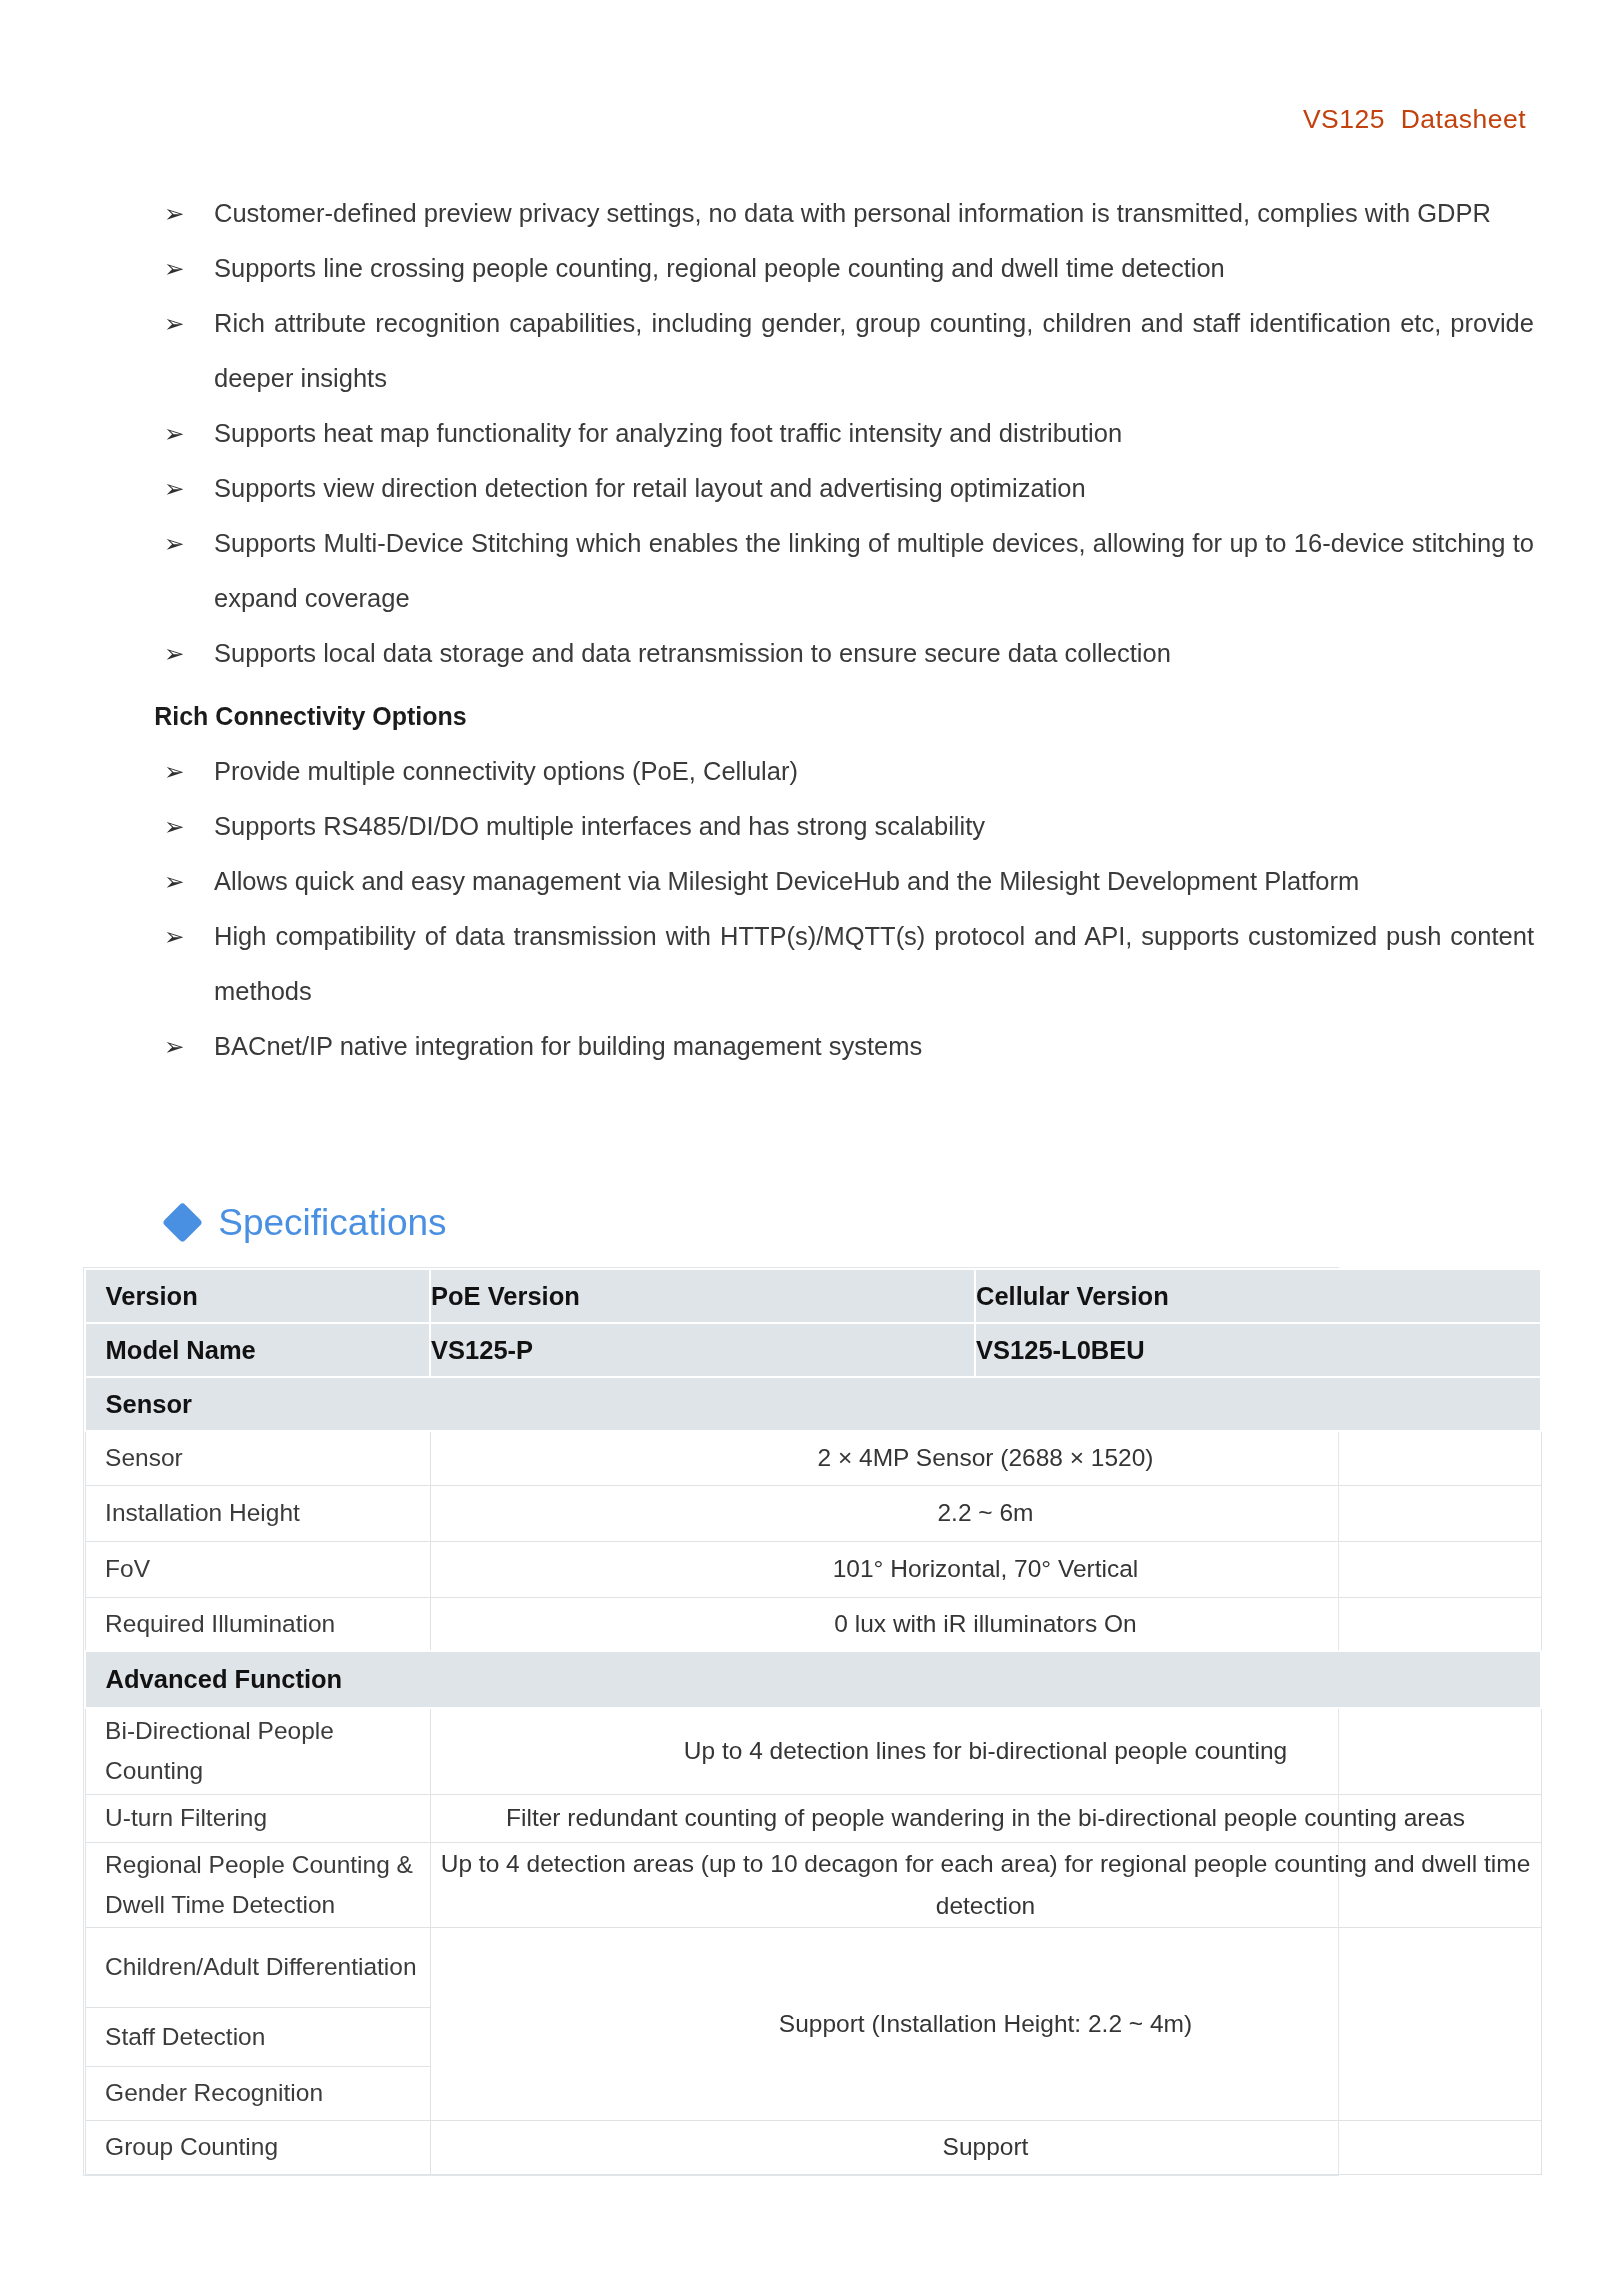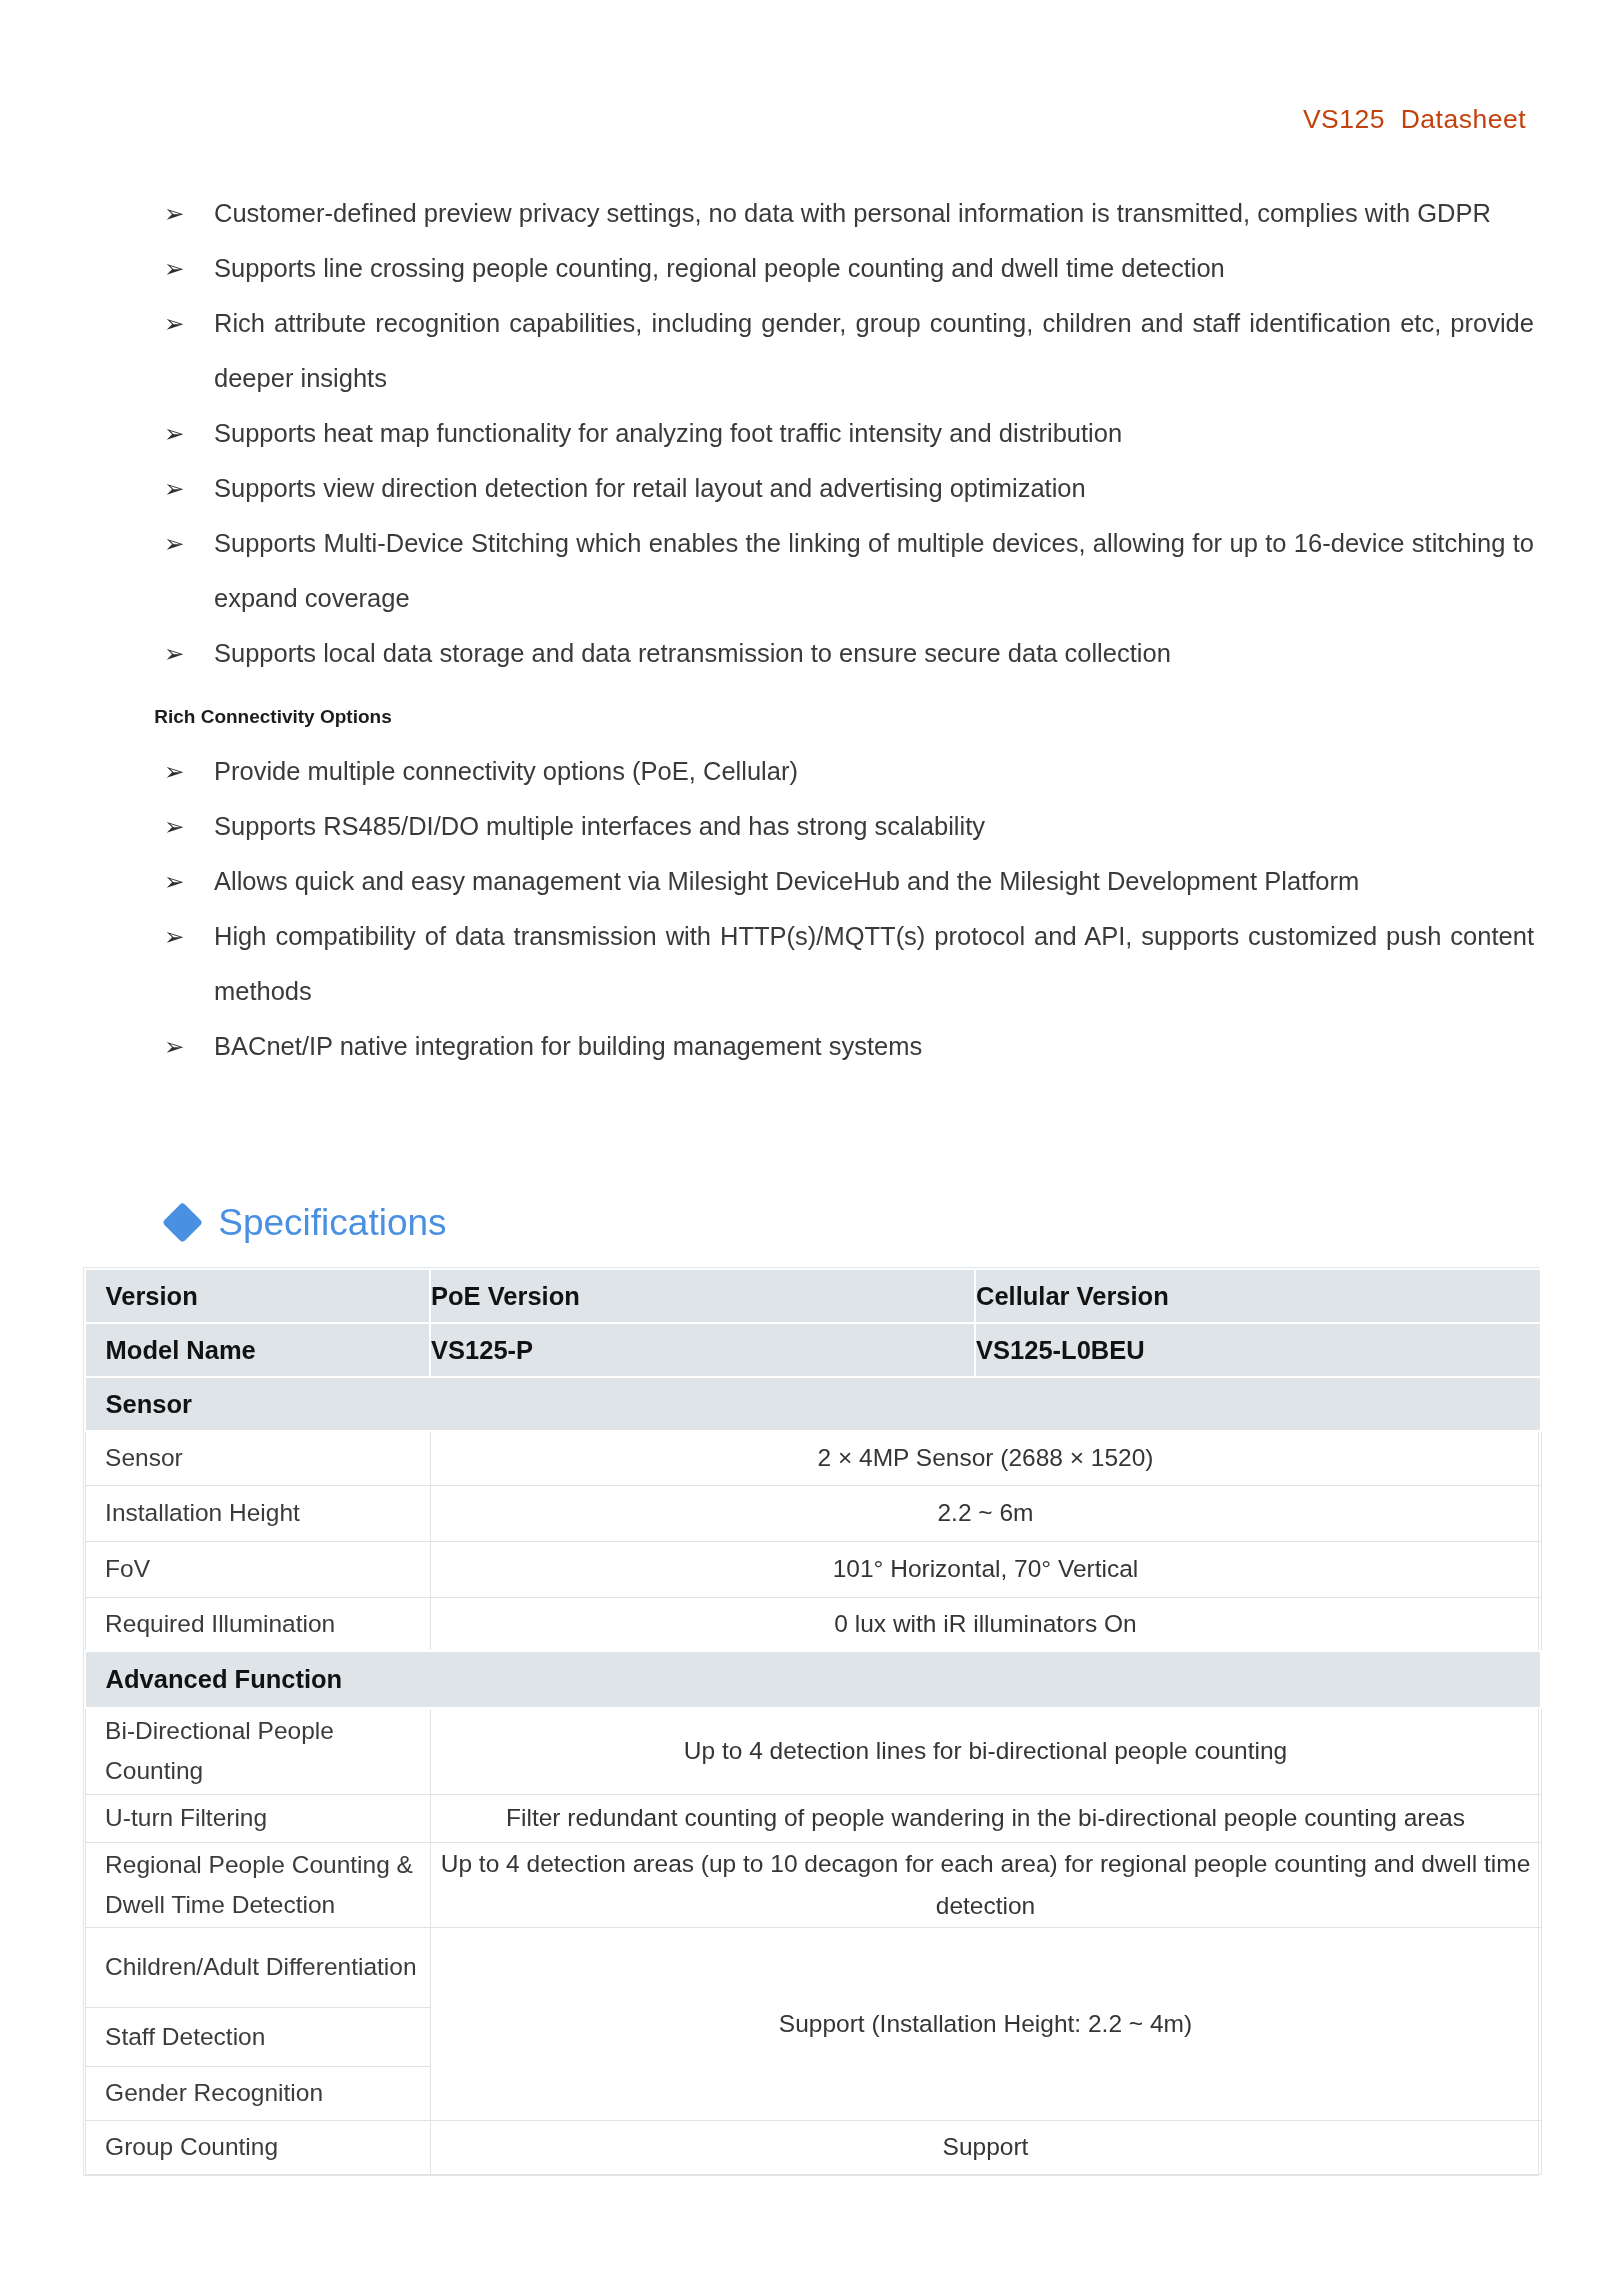--- a/index.html
+++ b/index.html
@@ -45,21 +45,21 @@
     position: absolute;
     left: 2px;
     top: 0;
     font-size: 24.5px;
     color: #2f2f2f;
     text-align: left;
   }
   .sub-heading {
     margin-left: -7.8px;
     margin-top: 7.8px;
-    font-size: 19px;
+    font-size: 25px;
     font-weight: bold;
     line-height: 55px;
     color: #1c1c1c;
   }
   
   .spec-heading {
     position: absolute;
     left: 160px;
     top: 1194px;
     height: 57px;
@@ -77,21 +77,21 @@
   .spec-title {
     margin-left: 13.7px;
     font-size: 37px;
     color: #4a90e2;
   }
   
   .table-wrap {
     position: absolute;
     left: 83px;
     top: 1267px;
-    width: 1456px;
+    width: 1256px;
     border: 1px solid #e2e6e9;
   }
   table.spec {
     width: 100%;
     table-layout: fixed;
     border-collapse: collapse;
     font-size: 24.5px;
   }
   col.c1 { width: 345px; }
   col.c2 { width: 545px; }

